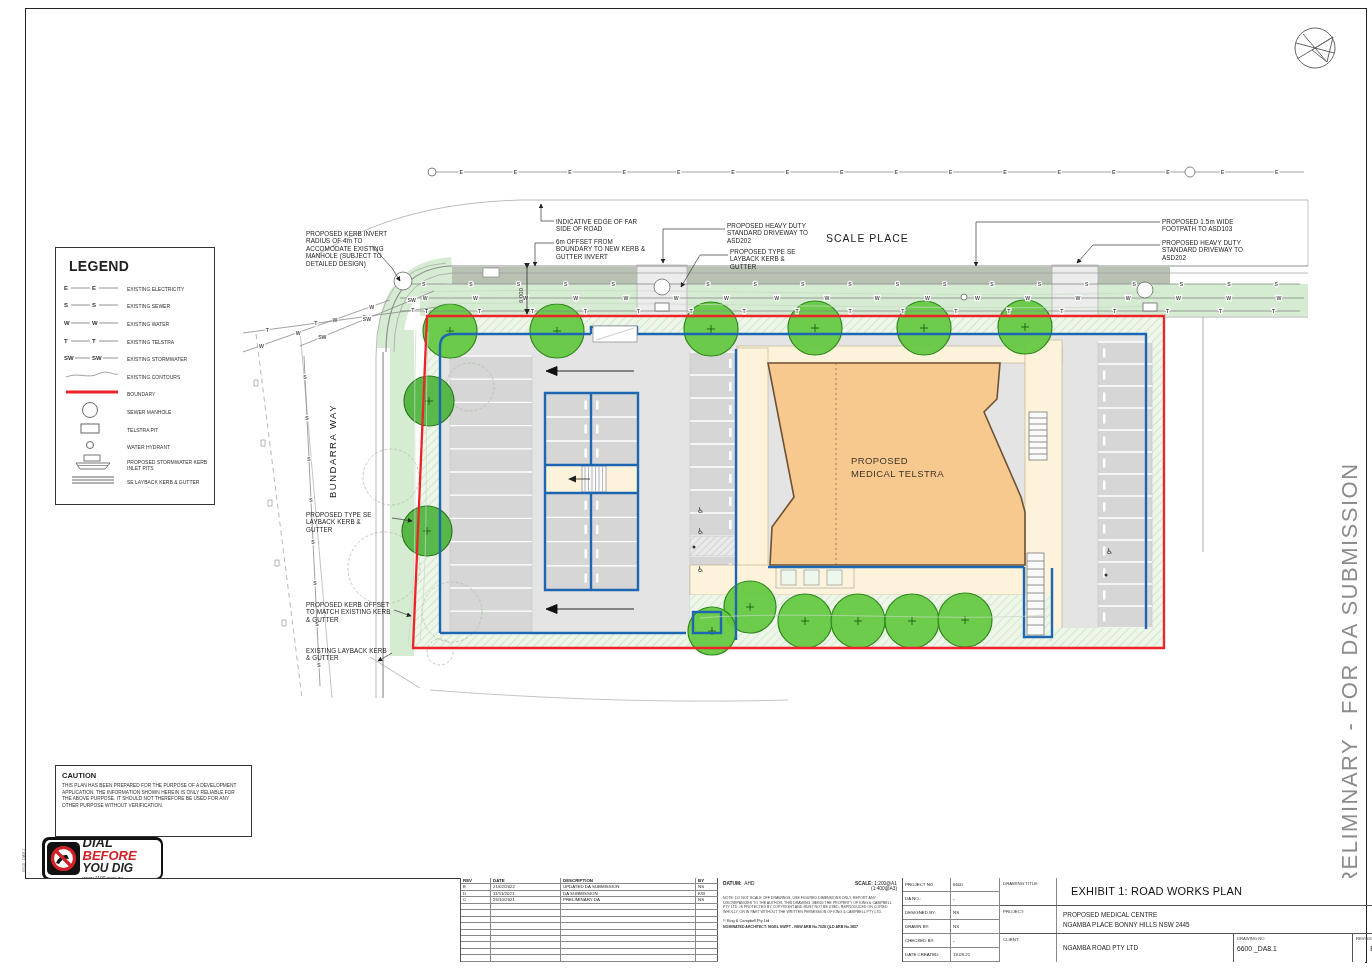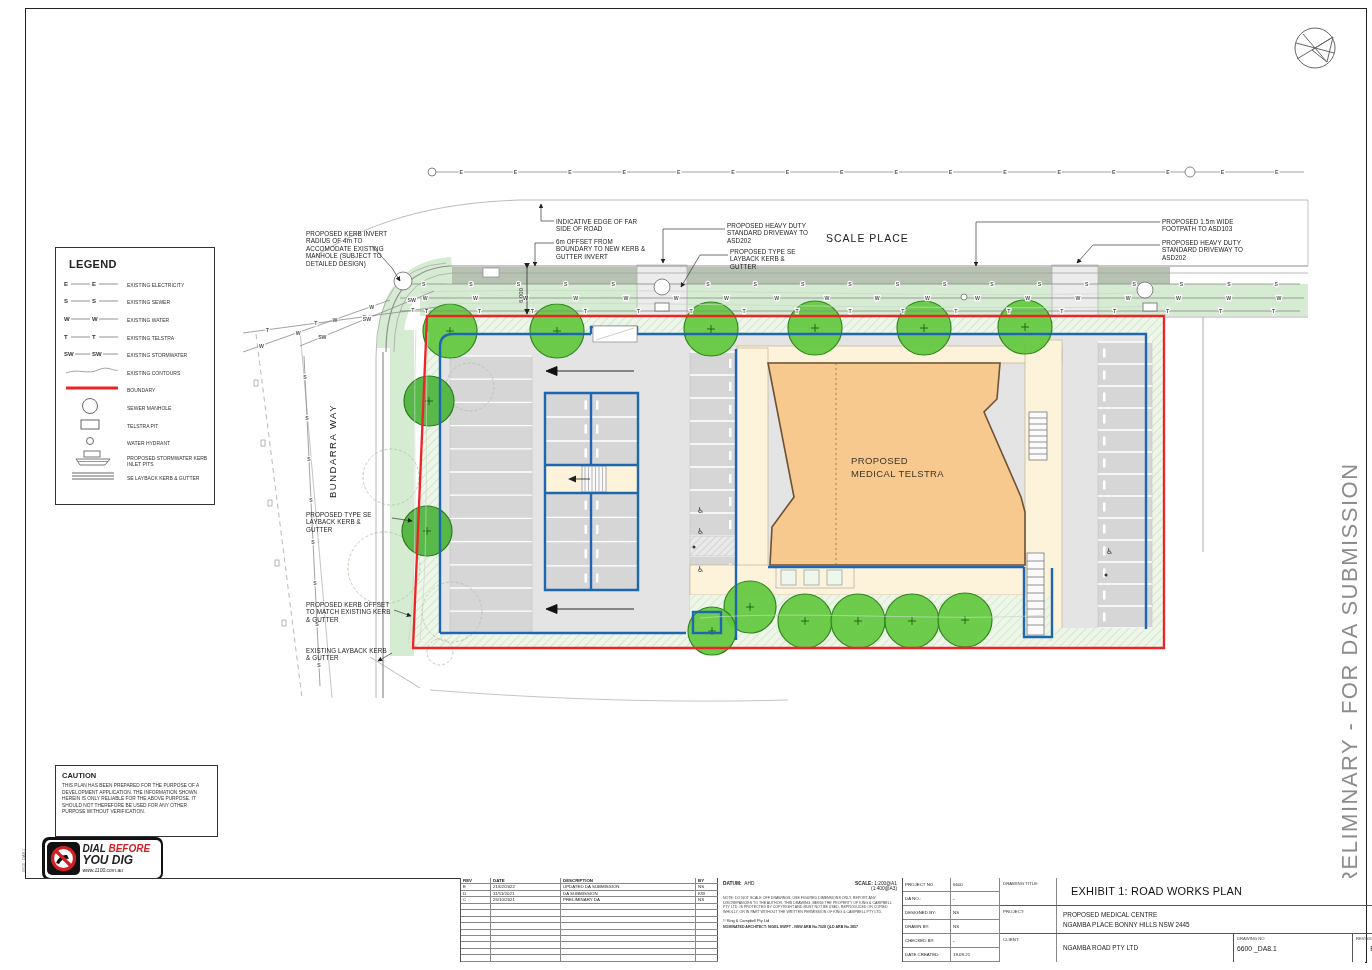--- a/index.html
+++ b/index.html
@@ -9,36 +9,36 @@
   .ann{position:absolute;font-size:6.3px;line-height:1.18;color:#1a1a1a;letter-spacing:.1px;}
   .street{position:absolute;font-size:10.5px;letter-spacing:1px;color:#222;}
   .prelim{position:absolute;left:1337px;top:903px;font-size:22px;letter-spacing:1.5px;color:#8c8c8c;
           transform:rotate(-90deg);transform-origin:left top;white-space:nowrap;}
   .a1box{position:absolute;left:1330px;top:879px;width:34px;height:26px;background:#000;color:#fff;
          font-size:13px;font-weight:bold;display:flex;align-items:center;justify-content:center;}
   .fileref{position:absolute;left:21px;top:872px;font-size:4px;color:#777;
            transform:rotate(-90deg);transform-origin:left top;white-space:nowrap;}
   
   .legend{position:absolute;left:55px;top:247px;width:158px;height:256px;border:1px solid #333;background:#fff;}
-  .legend-title{font-size:11px;font-weight:bold;margin:10px 0 6px 13px;letter-spacing:.3px;}
+  .legend-title{font-size:14px;font-weight:bold;margin:10px 0 6px 13px;letter-spacing:.3px;}
   .lg-row{display:flex;align-items:center;height:17.6px;padding-left:8px;}
   .lg-sym{width:58px;flex:0 0 58px;}
   .lg-lab{font-size:5px;line-height:1.2;color:#333;padding-left:5px;}
   
-  .caution{position:absolute;left:55px;top:765px;width:163px;height:72px;border:1px solid #333;
+  .caution{position:absolute;left:55px;top:765px;width:197px;height:72px;border:1px solid #333;
            padding:5px 6px;box-sizing:border-box;background:#fff;}
   .caution h4{margin:0 0 3px 0;font-size:7.5px;}
   .caution p{margin:0;font-size:4.8px;line-height:1.38;color:#333;}
   
   .dbyd{position:absolute;left:42px;top:837px;width:121px;height:43px;background:#111;border-radius:7px;
         padding:2.5px;box-sizing:border-box;}
   .dbyd-in{background:#fff;border-radius:5px;width:100%;height:100%;display:flex;align-items:center;overflow:hidden;}
   .dbyd-ic{width:33px;height:33px;margin-left:2px;position:relative;flex:0 0 33px;}
   .dbyd-tx{padding-left:3px;}
-  .dbyd-l1{font-size:10px;font-weight:bold;font-style:italic;line-height:1;}
+  .dbyd-l1{font-size:13px;font-weight:bold;font-style:italic;line-height:1;}
   .dbyd-l1 .red{color:#d21f26;}
   .dbyd-l2{font-size:12px;font-weight:bold;font-style:italic;line-height:1.05;}
   .dbyd-url{font-size:5px;font-style:italic;color:#222;margin-top:1px;}
   
   .kc{position:absolute;left:60px;top:902px;width:258px;font-size:21px;letter-spacing:5px;color:#232323;}
   .kc .plus{color:#c3d400;font-weight:bold;}
   .kc-contact{position:absolute;left:323px;top:897px;width:112px;font-size:4.7px;line-height:1.8;color:#333;}
   .kc-contact div:first-child{font-weight:bold;}
   
   .bottomband{position:absolute;left:25px;top:878px;width:1340px;height:84px;border-top:1px solid #333;background:#fff;}

